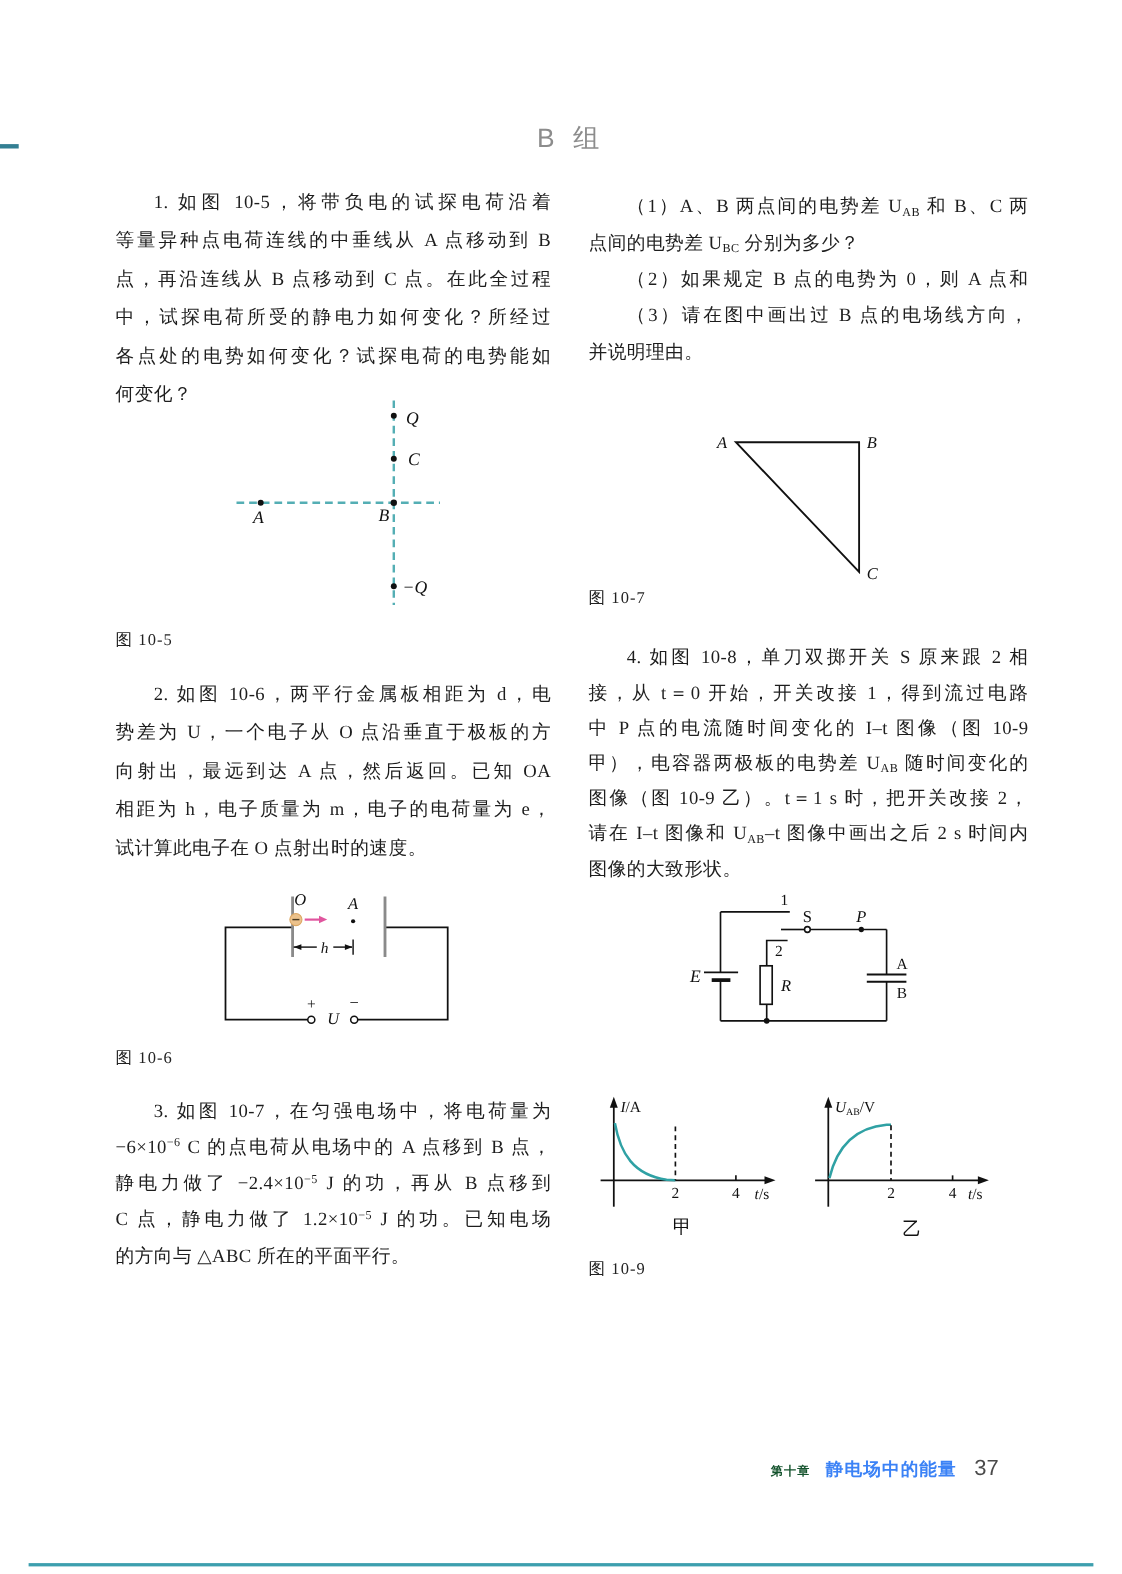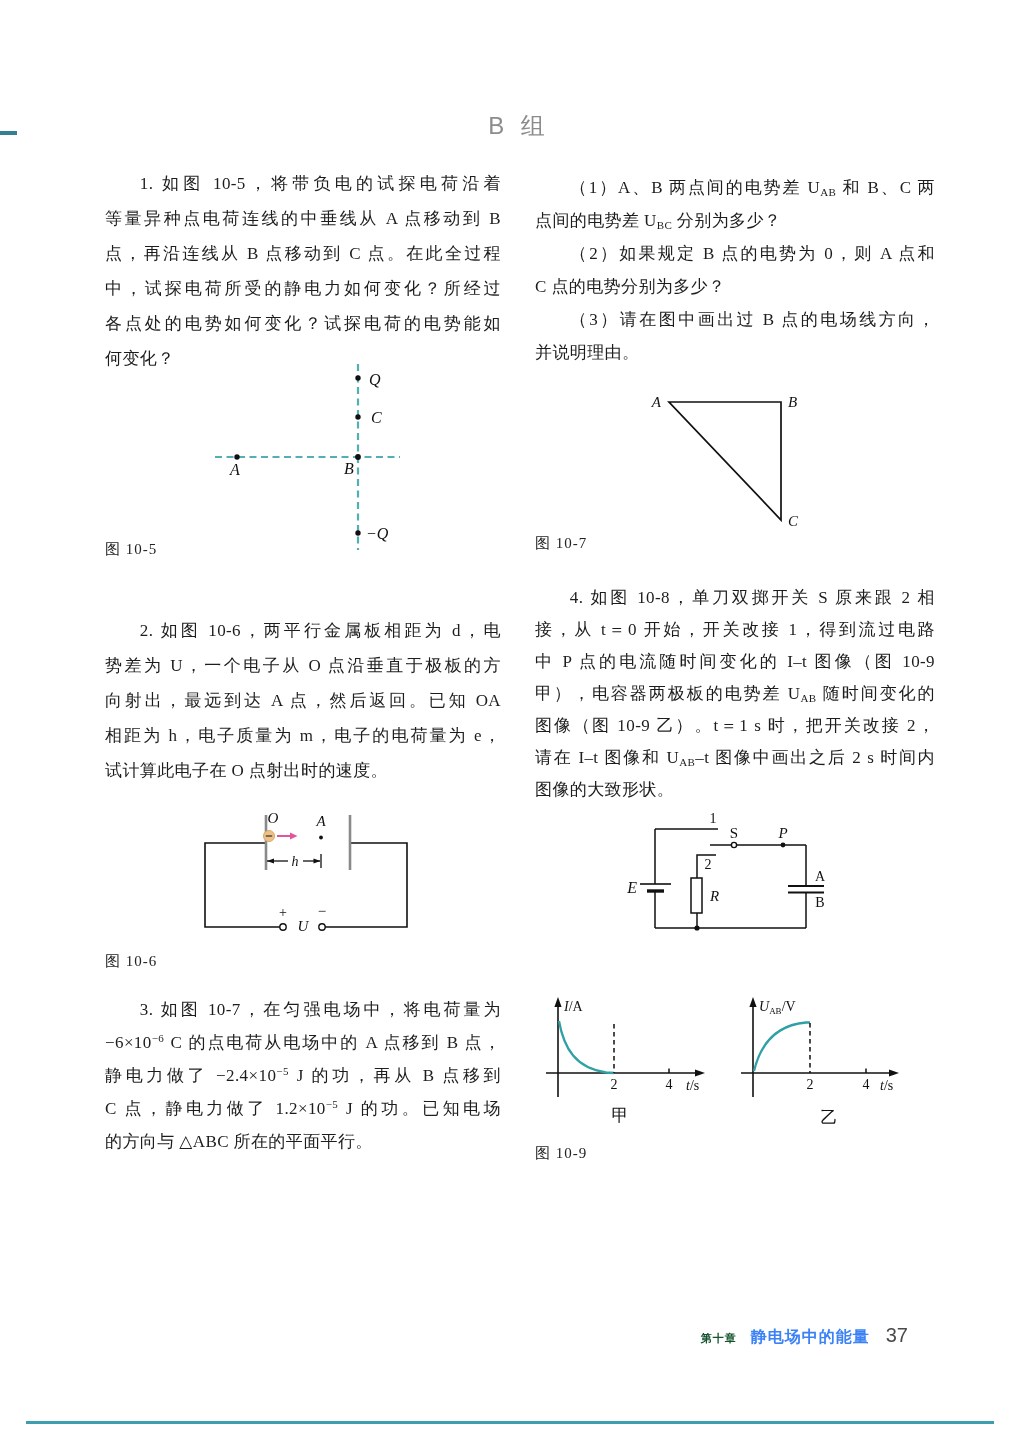--- a/index.html
+++ b/index.html
@@ -52,21 +52,21 @@
     <circle cx="148" cy="57" r="2.7" fill="#111"></circle>
     <circle cx="148" cy="97" r="2.9" fill="#111"></circle>
     <circle cx="148" cy="173" r="2.7" fill="#111"></circle>
     <circle cx="27" cy="97" r="2.7" fill="#111"></circle>
     <text x="159" y="25" font-size="16" class="var">Q</text>
     <text x="161" y="63" font-size="16" class="var">C</text>
     <text x="134" y="114" font-size="16" class="var">B</text>
     <text x="20" y="115" font-size="16" class="var">A</text>
     <text x="156" y="179" font-size="16" class="var">−Q</text>
   </svg>
-  <div class="caption" style="left:105px;top:540px;width:396px;">图 10-5</div>
+  <div class="caption" style="left:105px;top:572px;width:396px;">图 10-5</div>
 
   <div class="para lh35" style="left:105px;top:613px;width:396px;">
       <div class="tline indent">2. 如图 10-6，两平行金属板相距为 d，电</div>
       <div class="tline">势差为 U，一个电子从 O 点沿垂直于极板的方</div>
       <div class="tline">向射出，最远到达 A 点，然后返回。已知 OA</div>
       <div class="tline">相距为 h，电子质量为 m，电子的电荷量为 e，</div>
       <div class="tline last">试计算此电子在 O 点射出时的速度。</div>
     </div>
 
   <svg class="fig" style="left:200px;top:805px;" width="220" height="140" viewBox="0 0 220 140">
@@ -100,21 +100,20 @@
       <div class="tline">−6×10<sup>−6</sup> C 的点电荷从电场中的 A 点移到 B 点，</div>
       <div class="tline">静电力做了 −2.4×10<sup>−5</sup> J 的功，再从 B 点移到</div>
       <div class="tline">C 点，静电力做了 1.2×10<sup>−5</sup> J 的功。已知电场</div>
       <div class="tline last">的方向与 △ABC 所在的平面平行。</div>
     </div>
 
   <div class="para lh33" style="left:535px;top:171px;width:400px;">
       <div class="tline indent">（1）A、B 两点间的电势差 U<sub>AB</sub> 和 B、C 两</div>
       <div class="tline last">点间的电势差 U<sub>BC</sub> 分别为多少？</div>
       <div class="tline indent">（2）如果规定 B 点的电势为 0，则 A 点和</div>
-      <div class="tline last">C 点的电势分别为多少？</div>
       <div class="tline indent">（3）请在图中画出过 B 点的电场线方向，</div>
       <div class="tline last">并说明理由。</div>
     </div>
 
   <svg class="fig" style="left:640px;top:385px;" width="190" height="160" viewBox="0 0 190 160">
     <path d="M29,17 H141 V135 Z" fill="none" stroke="#111" stroke-width="1.7"></path>
     <text x="21" y="22" font-size="15" text-anchor="end" class="var">A</text>
     <text x="148" y="22" font-size="15" class="var">B</text>
     <text x="148" y="141" font-size="15" class="var">C</text>
   </svg>

